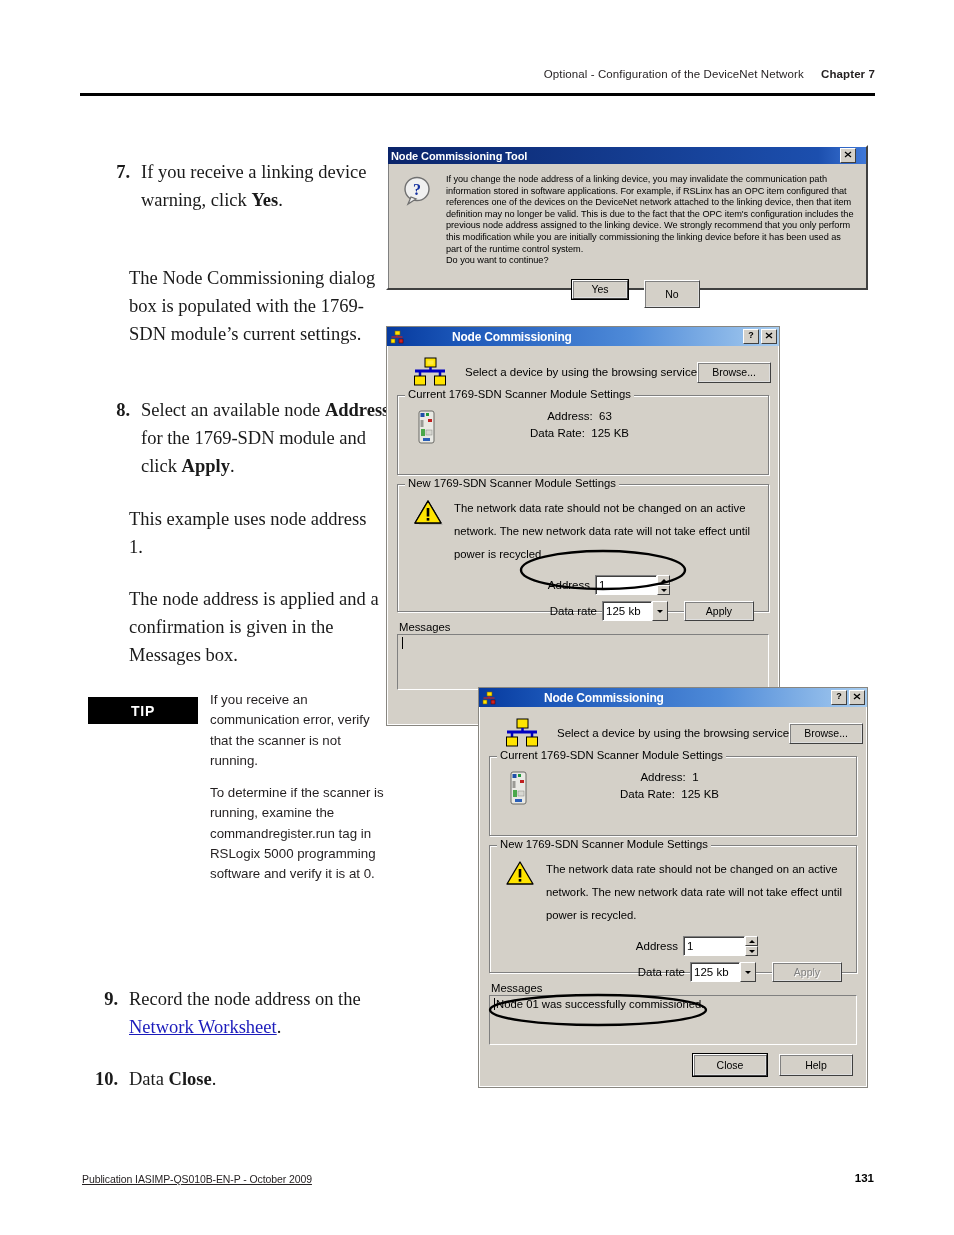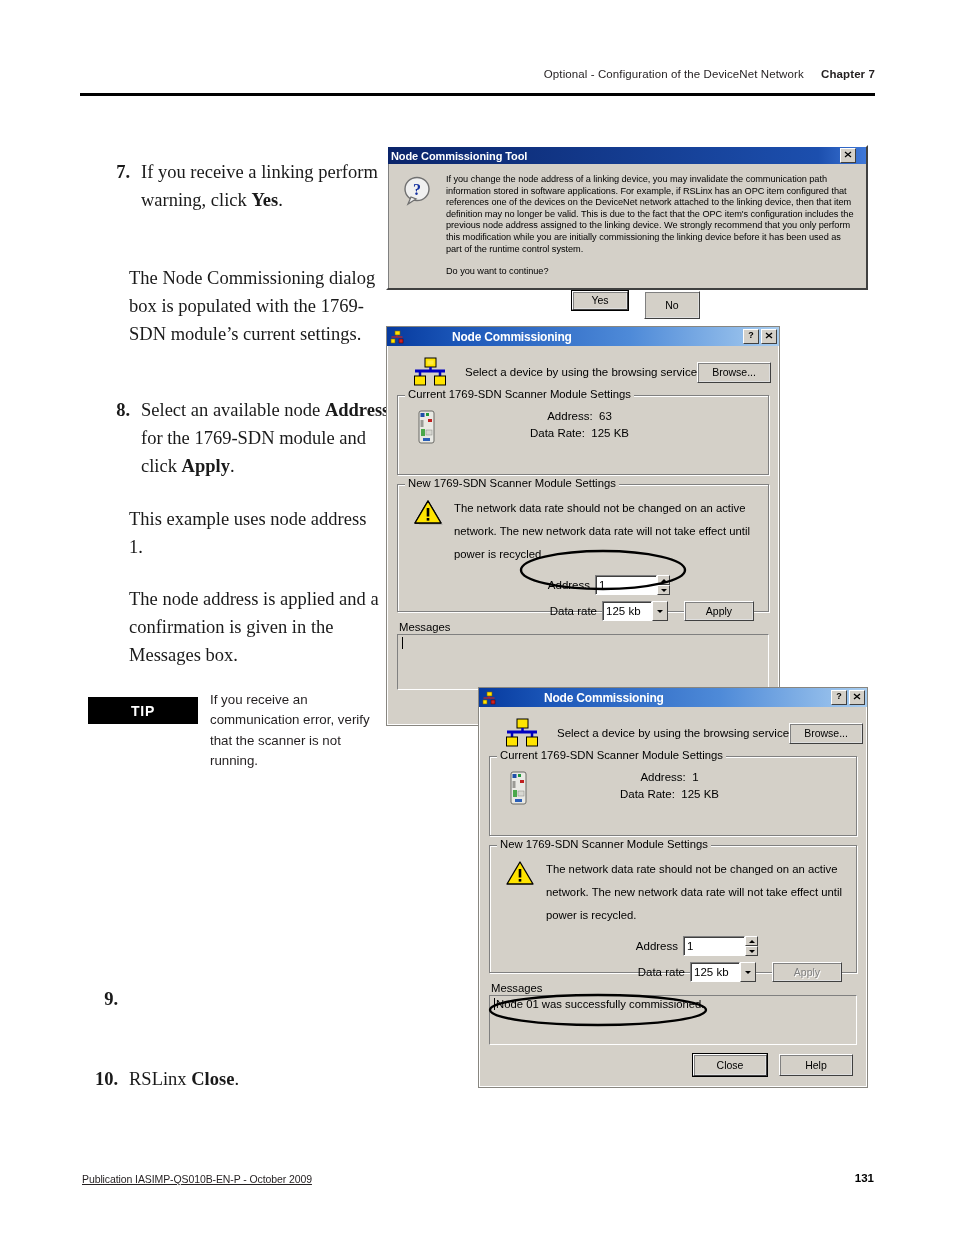--- a/index.html
+++ b/index.html
@@ -213,21 +213,21 @@
     flex: 0 0 auto;
     margin: 2px 12px 0 2px;
   }
   .d1-text {
     font-size: 9.2px;
     line-height: 11.6px;
     color: #000000;
     letter-spacing: -0.05px;
   }
   .d1-text p { margin: 0; }
-  .d1-text p.q { margin-top: 11px; }
+  .d1-text p.q { }
   .d1-buttons {
     margin-top: 13px;
     display: flex;
     gap: 16px;
     justify-content: center;
     padding-left: 16px;
   }
   .btn {
     background: #d4d0c8;
     border-top: 1.5px solid #ffffff;
@@ -414,46 +414,48 @@
 <body>
 
 <div class="page-header">
   <span class="hdr-title">Optional - Configuration of the DeviceNet Network</span>
   <span class="hdr-chapter">Chapter 7</span>
 </div>
 <div class="header-rule"></div>
 
 <div class="step" style="left:100px; top:158px; width:290px;">
   <span class="num">7.</span>
-  <span class="txt"><span>If you receive a linking perform warning, click </span><b class="bold">Yes</b><span>.</span></span>
+  <span class="txt"><span>If you receive a linking device warning, click </span><b class="bold">Yes</b><span>.</span></span>
 </div>
 
 <div class="para" style="left:129px; top:264px; width:262px;">The Node Commissioning dialog box is populated with the 1769-SDN module’s current settings.</div>
 
 <div class="step" style="left:100px; top:396px; width:290px;">
   <span class="num">8.</span>
   <span class="txt"><span>Select an available node </span><b class="bold">Address</b><span> for the 1769-SDN module and click </span><b class="bold">Apply</b><span>.</span></span>
 </div>
 
 <div class="para" style="left:129px; top:505px; width:255px;">This example uses node address 1.</div>
 
 <div class="para" style="left:129px; top:585px; width:262px;">The node address is applied and a confirmation is given in the Messages box.</div>
 
 <div class="tip-label">TIP</div>
 <div class="tip-body">
   <p>If you receive an communication error, verify that the scanner is not running.</p>
+  <p>To determine if the scanner is running, examine the commandregister.run tag in RSLogix 5000 programming software and verify it is at 0.</p>
 </div>
 
 <div class="step" style="left:88px; top:985px; width:310px;">
   <span class="num">9.</span>
+  <span class="txt"><span>Record the node address on the </span><a class="xref" href="#">Network Worksheet</a><span>.</span></span>
 </div>
 
 <div class="step" style="left:88px; top:1065px; width:290px;">
   <span class="num">10.</span>
-  <span class="txt"><span>RSLinx </span><b class="bold">Close</b><span>.</span></span>
+  <span class="txt"><span>Data </span><b class="bold">Close</b><span>.</span></span>
 </div>
 
 <div class="dlg dlg-classic" id="dlg-warning" style="left:386px; top:145px; width:482px; height:145px;">
   <div class="titlebar-classic">
     <span class="tb-text">Node Commissioning Tool</span>
     <span class="tb-btn">
       <svg width="12" height="11" viewBox="0 0 12 11">
         <path d="M3 3 L9 8 M9 3 L3 8" stroke="#000" stroke-width="1.2" fill="none"></path>
       </svg>
     </span>

